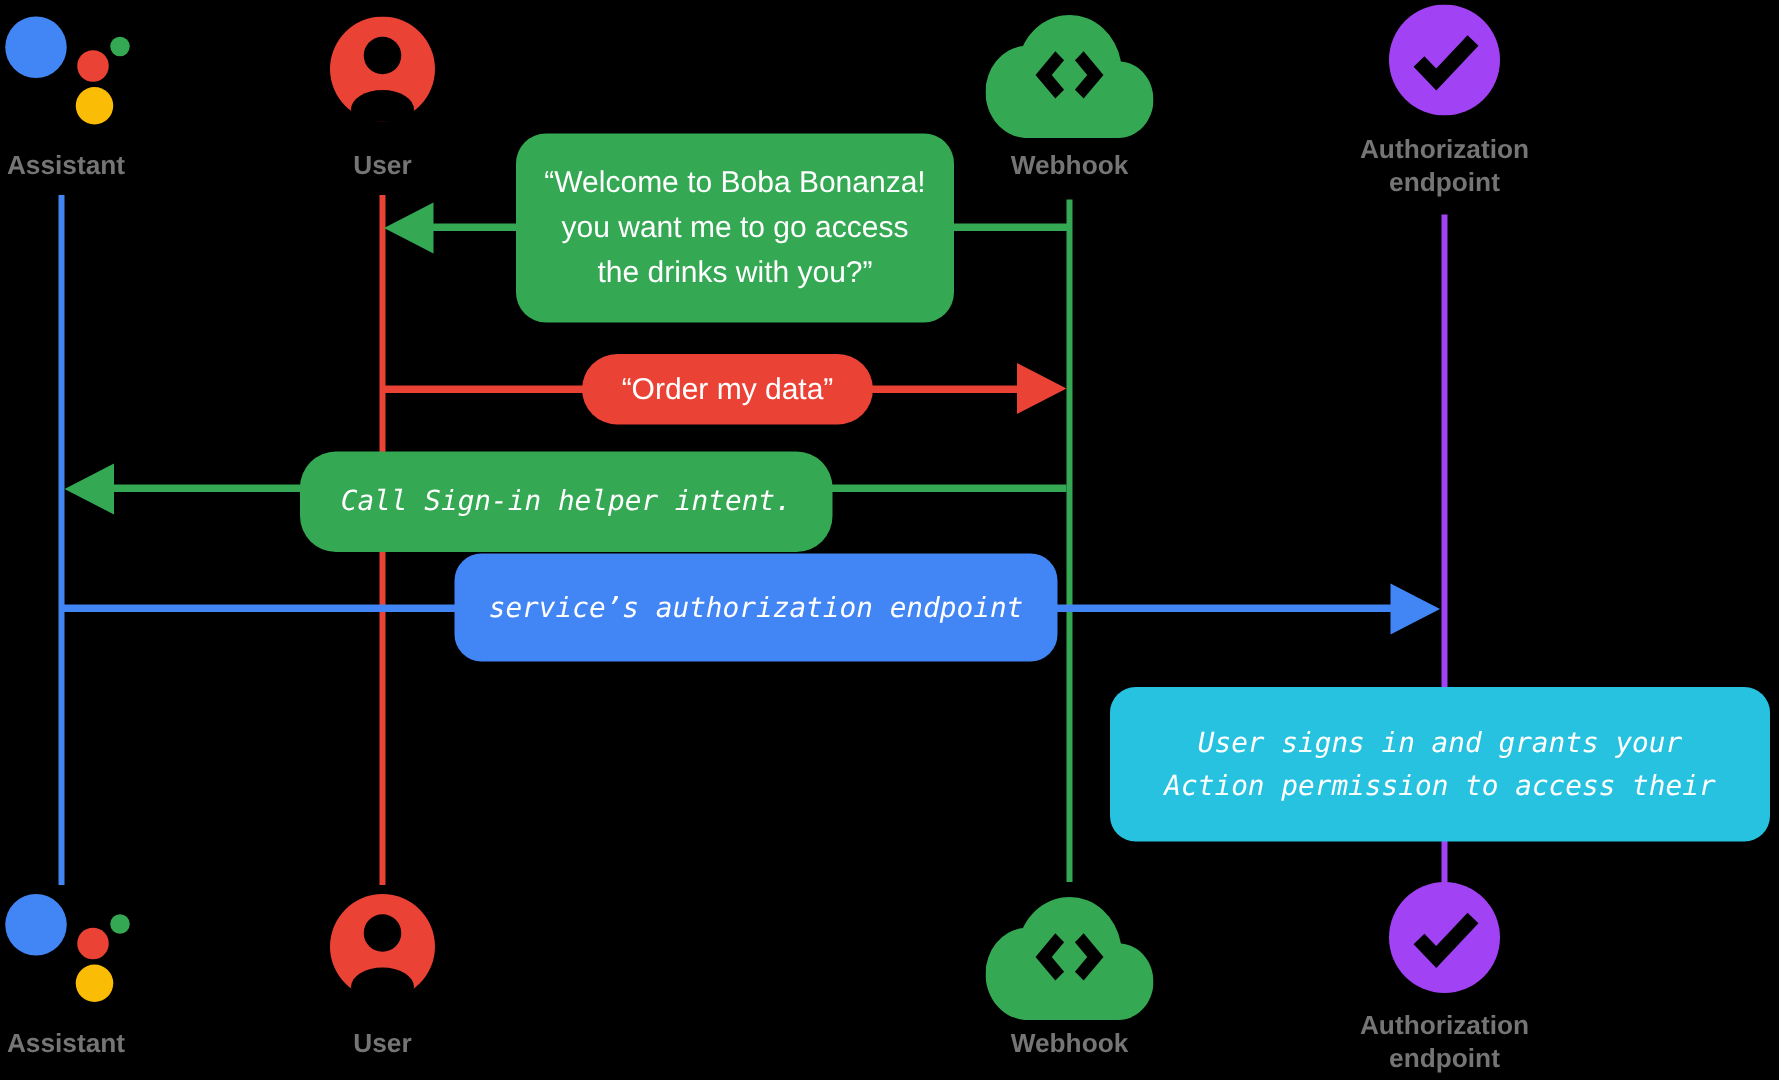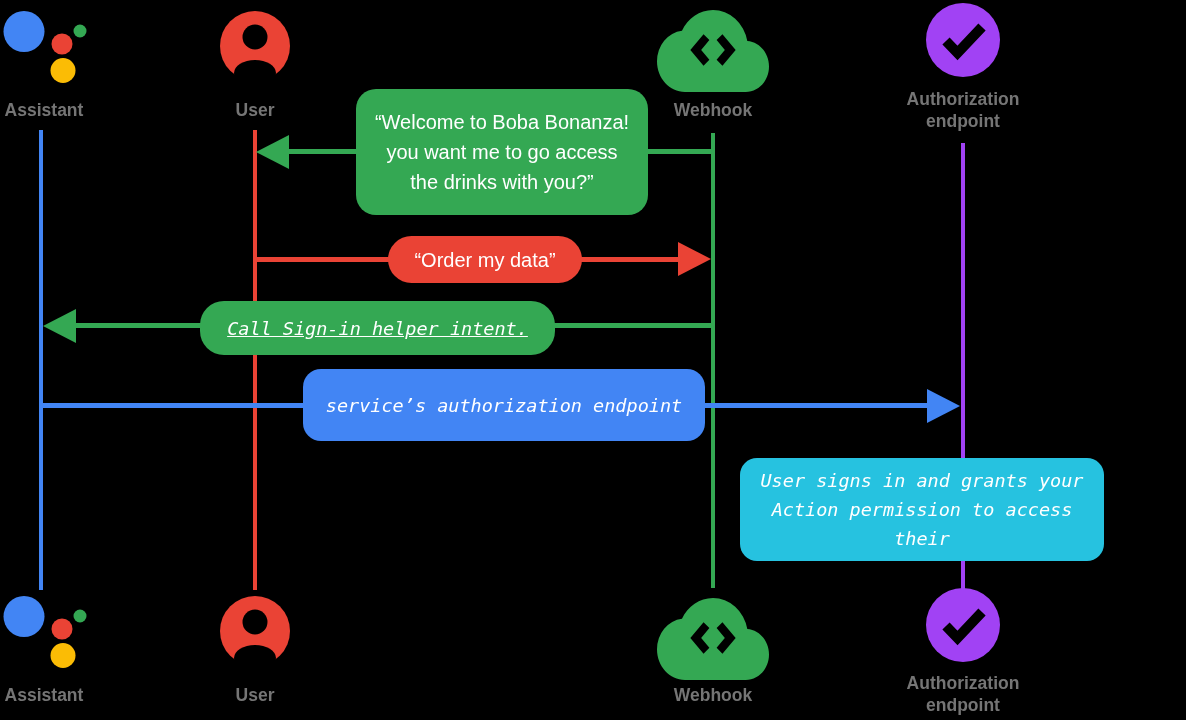--- a/index.html
+++ b/index.html
@@ -56,45 +56,45 @@
   <div class="actor-label" style="left:-6px;top:99px;width:100px;">Assistant</div>
   <div class="actor-label" style="left:205px;top:99px;width:100px;">User</div>
   <div class="actor-label" style="left:663px;top:99px;width:100px;">Webhook</div>
   <div class="actor-label" style="left:888px;top:88px;width:150px;">
     <div>Authorization</div>
     <div>endpoint</div>
   </div>
 
   <div class="hline green" style="left:276px;top:149px;width:437px;"></div>
   <div class="ahead left green" style="left:256px;top:135px;"></div>
-  <div class="bubble sans-msg green" style="left:344px;top:89px;width:292px;height:126px;border-radius:20px;margin-left:12px;">
+  <div class="bubble sans-msg green" style="left:344px;top:89px;width:292px;height:126px;border-radius:20px;">
     <div>“Welcome to Boba Bonanza!</div>
     <div>you want me to go access</div>
     <div>the drinks with you?”</div>
   </div>
 
   <div class="hline red" style="left:255px;top:257px;width:425px;"></div>
   <div class="ahead right red" style="left:678px;top:242px;"></div>
   <div class="bubble sans-msg red" style="left:388px;top:236px;width:194px;height:47px;border-radius:24px;">
     <div>“Order my data”</div>
   </div>
 
   <div class="hline green" style="left:60px;top:323px;width:651px;"></div>
   <div class="ahead left green" style="left:43px;top:309px;"></div>
-  <div class="bubble mono-msg green" style="left:200px;top:301px;width:355px;height:54px;border-radius:24px;text-decoration:underline;">
+  <div class="bubble mono-msg green" style="left:200px;top:301px;width:355px;height:67px;border-radius:24px;">
     <div>Call Sign-in helper intent.</div>
   </div>
 
   <div class="hline blue" style="left:41px;top:403px;width:898px;"></div>
   <div class="ahead right blue" style="left:927px;top:389px;"></div>
   <div class="bubble mono-msg blue" style="left:303px;top:369px;width:402px;height:72px;border-radius:18px;">
     <div>service’s authorization endpoint</div>
   </div>
 
-  <div class="bubble mono-msg cyan" style="left:740px;top:458px;width:364px;height:103px;border-radius:17px;">
+  <div class="bubble mono-msg cyan" style="left:740px;top:458px;width:440px;height:103px;border-radius:17px;">
     <div>User signs in and grants your</div>
     <div>Action permission to access their</div>
   </div>
 
   <svg class="icon" style="left:2px;top:594px;" width="88" height="78" viewBox="0 0 88 78">
     <circle cx="22" cy="22.5" r="20.5" fill="#4285F4"></circle>
     <circle cx="60" cy="35" r="10.5" fill="#EA4335"></circle>
     <circle cx="78" cy="22" r="6.5" fill="#34A853"></circle>
     <circle cx="61" cy="61.5" r="12.5" fill="#FBBC05"></circle>
   </svg>

